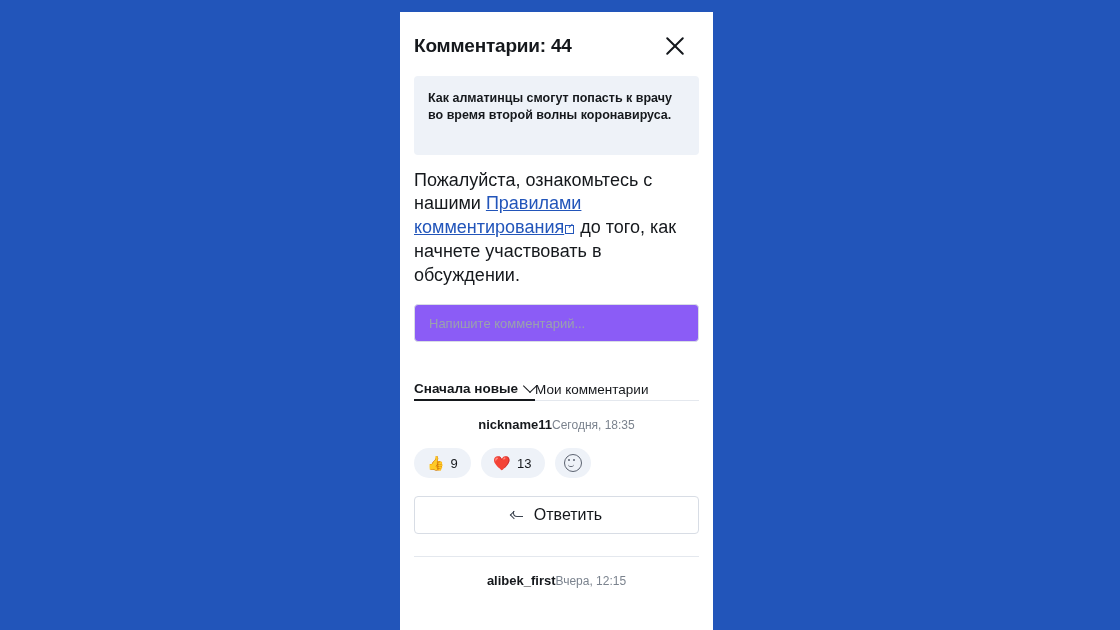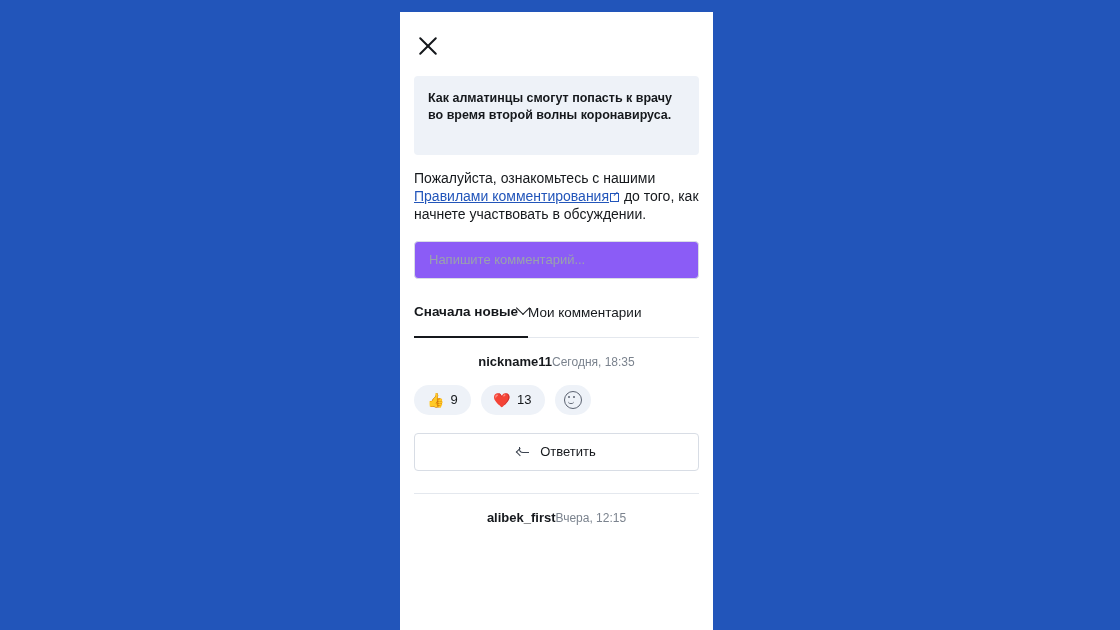--- a/index.html
+++ b/index.html
@@ -71,21 +71,21 @@
     padding: 14px 14px 30px 14px;
   }
   .article-title {
     font-size: 12.5px;
     font-weight: bold;
     line-height: 1.38;
     color: #15181c;
   }
   .rules {
     margin: 14px 14px 17px 14px;
-    font-size: 14px;
+    font-size: 18px;
     line-height: 1.32;
     color: #15181c;
   }
   .rules a {
     color: #2255ba;
     text-decoration: underline;
   }
   .ext-icon {
     display: inline-block;
     width: 9px;
@@ -135,25 +135,25 @@
     margin: 22px 14px 0 14px;
     display: flex;
     align-items: flex-end;
     border-bottom: 1px solid #e4e8ee;
     height: 36px;
     position: relative;
   }
   .tab {
     font-size: 13.5px;
     color: #15181c;
-    padding-bottom: 17px;
+    padding-bottom: 3px;
     cursor: pointer;
     display: flex;
     align-items: center;
-    gap: 0;
+    gap: 7px;
   }
   .tab.active {
     font-weight: bold;
     border-bottom: 2px solid #15181c;
     margin-bottom: -1px;
   }
   .tab.second {
   }
   .chev {
     width: 9px;
@@ -243,21 +243,21 @@
   }
   .reply-btn {
     margin: 18px 14px 0 14px;
     height: 36px;
     border: 1px solid #d8dde5;
     border-radius: 4px;
     display: flex;
     align-items: center;
     justify-content: center;
     gap: 10px;
-    font-size: 13px;
+    font-size: 16px;
     color: #15181c;
     cursor: pointer;
   }
   .reply-arrow {
     width: 13px;
     height: 11px;
     position: relative;
   }
   .reply-arrow::before {
     content: "";
@@ -289,20 +289,21 @@
 </style>
 </head>
 <body>
 
 <div class="backdrop"></div>
 
 <div class="panel">
   <div class="panel-inner">
 
     <div class="header">
+      <div class="header-title">Комментарии: 44</div>
       <div class="close-btn">
         <span></span>
           <span></span>
       </div>
     </div>
 
     <div class="article-card">
       <div class="article-title">Как алматинцы смогут попасть к врачу во время второй волны коронавируса.</div>
     </div>
 

